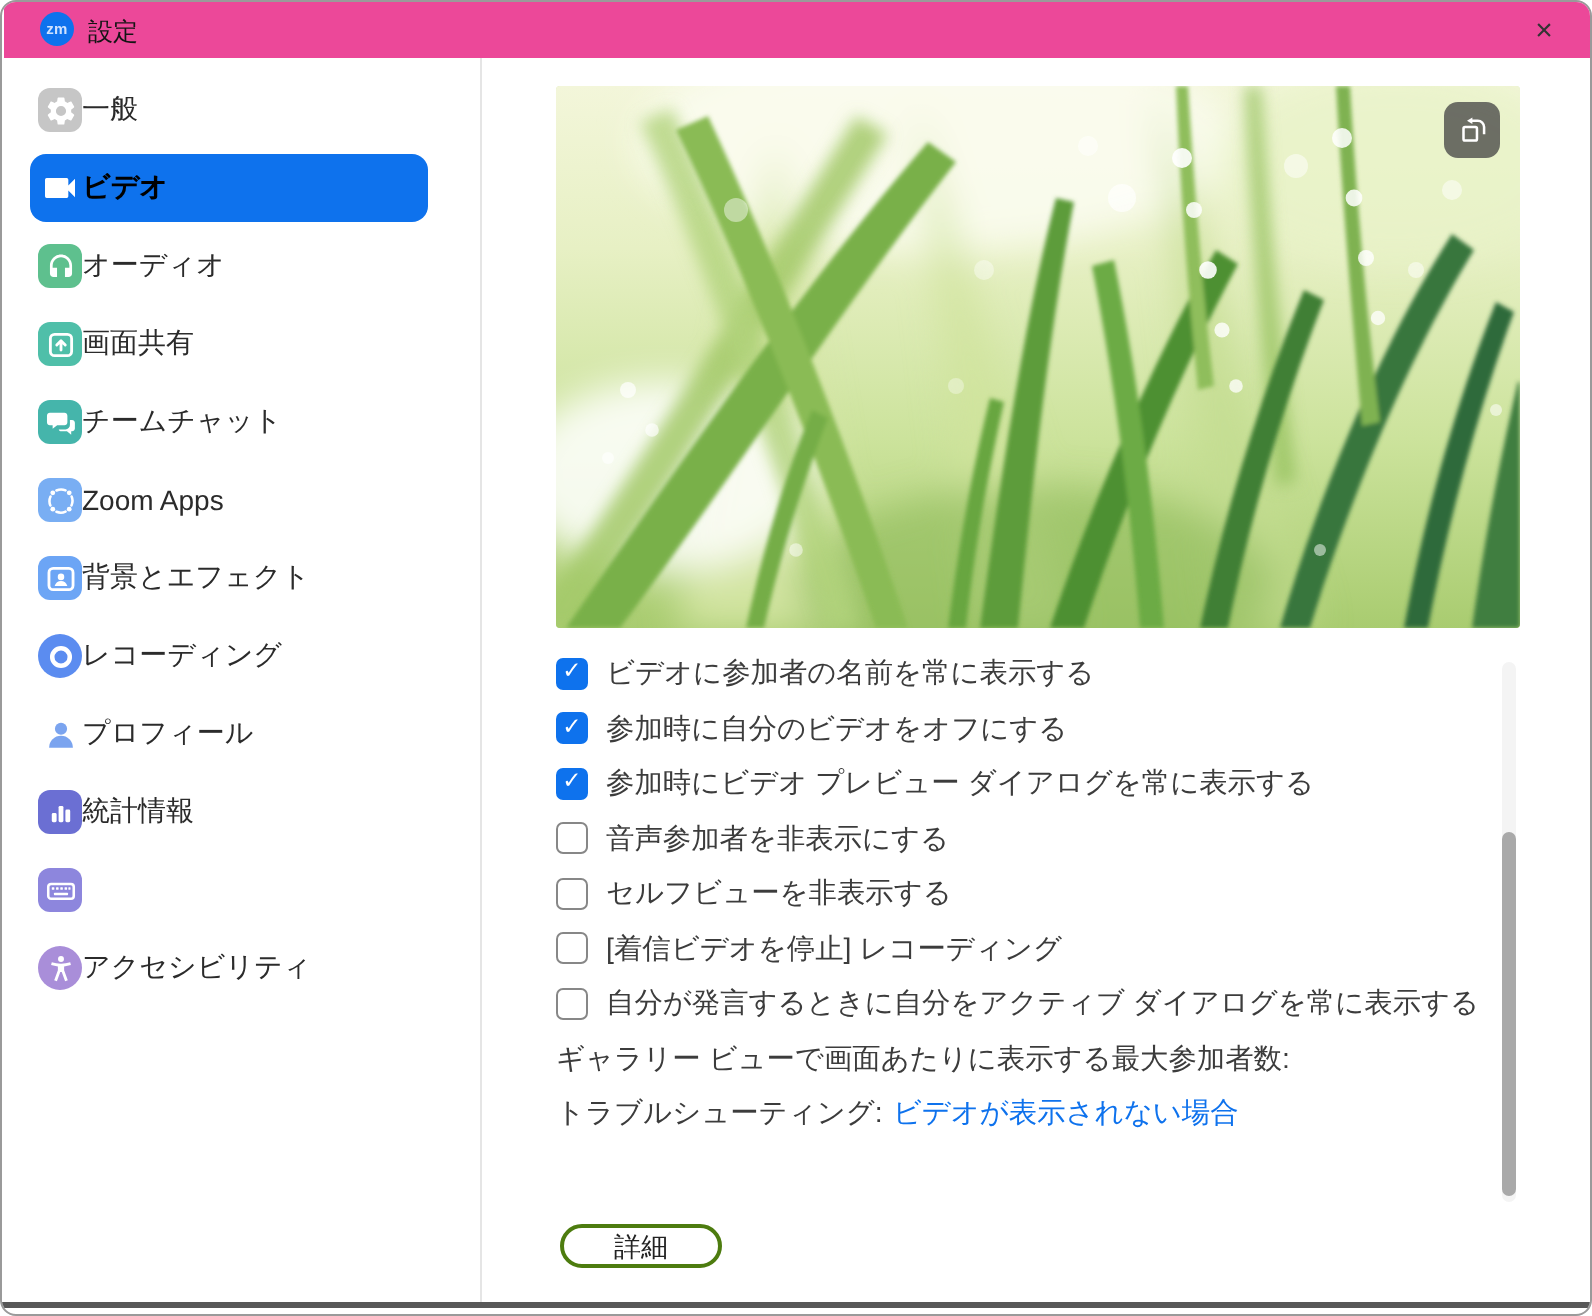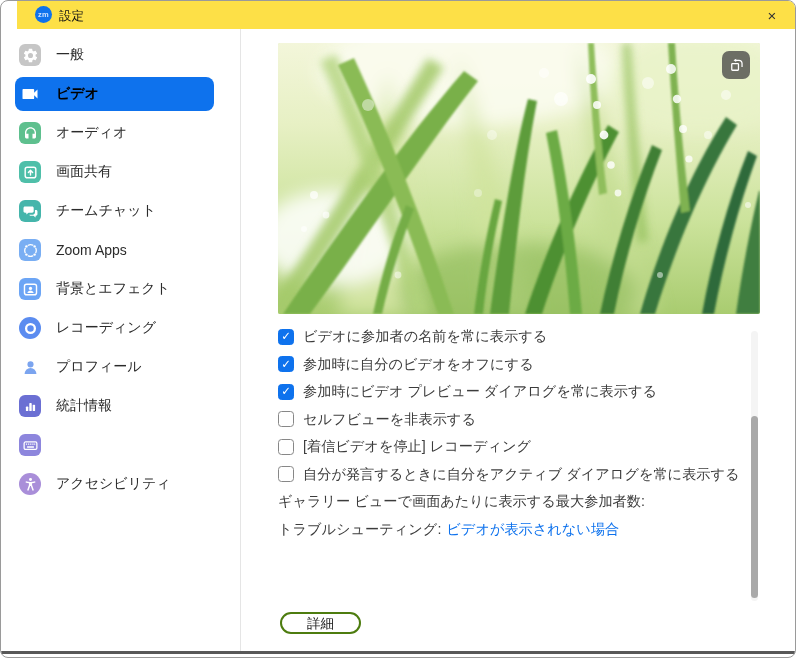--- a/index.html
+++ b/index.html
@@ -1,33 +1,33 @@
 <!DOCTYPE html>
 <html style="--accent: #0e72ed; --link: #0e72ed;"><head>
 <meta charset="utf-8">
 <style>
   html,body{margin:0;padding:0;background:#fff;}
   body{width:796px;height:658px;position:relative;font-family:"Liberation Sans","DejaVu Sans",sans-serif;
        -webkit-font-smoothing:antialiased;}
   .window{position:absolute;inset:0;background:#fff;border:1px solid #9a9a9a;border-radius:8px;
           overflow:hidden;box-sizing:border-box;}
   
-  .titlebar{position:absolute;left:16px;top:0;right:0;height:28px;background:#fde047;}
+  .titlebar{position:absolute;left:1px;top:0;right:0;height:28px;background:#ec4899;}
   .zm-badge{position:absolute;left:18px;top:5px;width:17px;height:17px;border-radius:50%;
             background:var(--accent,#0e72ed);color:#cfe2ff;font-size:7.5px;font-weight:bold;
             display:flex;align-items:center;justify-content:center;letter-spacing:.2px;}
   .win-title{position:absolute;left:42px;top:7px;font-size:12.5px;color:#141414;}
   .close-btn{position:absolute;right:0;top:0;width:46px;height:28px;display:flex;align-items:center;
              justify-content:center;font-size:15px;color:#333;cursor:default;}
   
   .sidebar{position:absolute;left:0;top:28px;width:240px;height:622px;background:#fff;
            border-right:1px solid #e5e5e5;box-sizing:border-box;padding-top:9px;}
   .side-item{width:199px;height:34px;margin:0 0 5px 14px;border-radius:8px;display:flex;
              align-items:center;padding-left:4px;box-sizing:border-box;}
-  .side-item .side-label{margin-left:15px;font-size:14px;color:#2b2b2b;white-space:nowrap;}
+  .side-item .side-label{font-size:14px;color:#2b2b2b;white-space:nowrap;}
   .side-item.selected{background:var(--accent,#0e72ed);}
   .side-item.selected .side-label{color:#000000;font-weight:bold;}
   .side-icon{width:22px;height:22px;border-radius:6px;flex:0 0 22px;color:#fff;
              display:flex;align-items:center;justify-content:center;}
   .side-icon svg{width:17px;height:17px;display:block;}
   .side-item.selected .side-icon{background:none!important;}
   .side-item.selected .side-icon svg{width:20px;height:20px;}
   
   .content{position:absolute;left:241px;top:28px;width:554px;height:622px;background:#fff;}
   .video-preview{position:absolute;left:36px;top:14px;width:482px;height:271px;border-radius:2px;
@@ -289,20 +289,24 @@
           <div class="opt-row">
     <span class="checkbox checked">✓</span>
     <span class="opt-label">参加時に自分のビデオをオフにする</span>
   </div>
           <div class="opt-row">
     <span class="checkbox checked">✓</span>
     <span class="opt-label">参加時にビデオ プレビュー ダイアログを常に表示する</span>
   </div>
           <div class="opt-row">
     <span class="checkbox"></span>
+    <span class="opt-label">音声参加者を非表示にする</span>
+  </div>
+          <div class="opt-row">
+    <span class="checkbox"></span>
     <span class="opt-label">セルフビューを非表示する</span>
   </div>
           <div class="opt-row">
     <span class="checkbox"></span>
     <span class="opt-label">[着信ビデオを停止] レコーディング</span>
   </div>
           <div class="opt-row">
     <span class="checkbox"></span>
     <span class="opt-label">自分が発言するときに自分をアクティブ ダイアログを常に表示する</span>
   </div>

